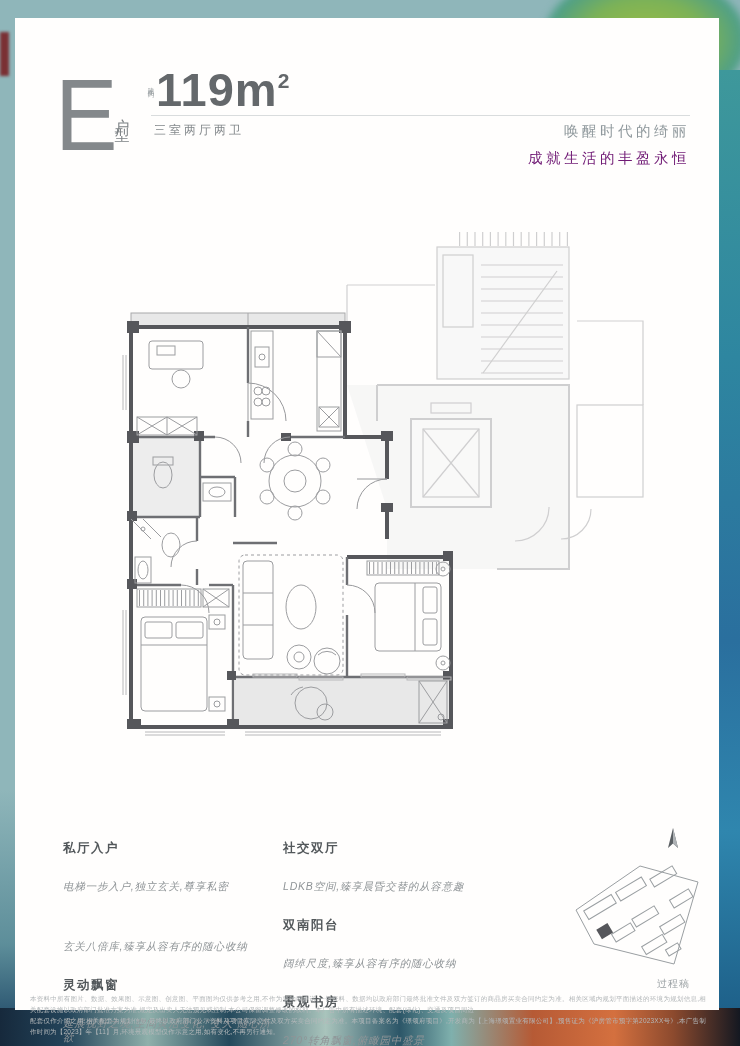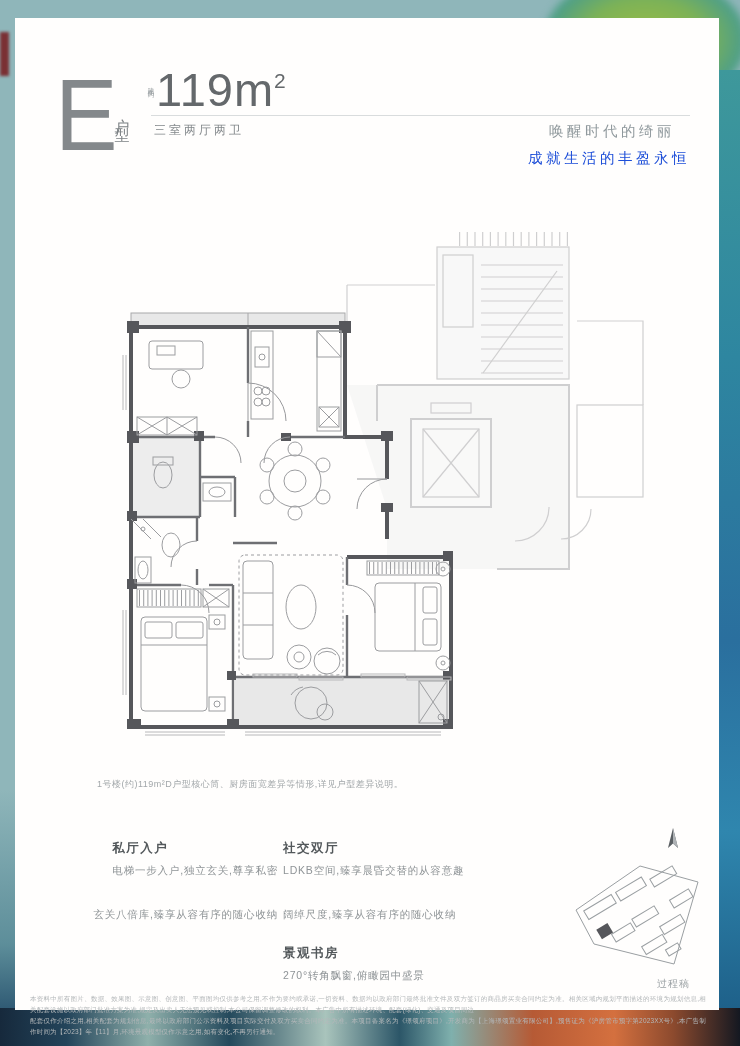--- a/index.html
+++ b/index.html
@@ -19,36 +19,36 @@
     background:linear-gradient(90deg,#16293c 0%,#23445a 9%,#8fb0ab 20%,#24495c 31%,#a9c4bc 44%,#2c5668 54%,#7fb0ad 61%,#b65a35 72%,#d4703f 83%,#8c4a2e 91%,#141821 100%);}
   
   .page{position:absolute;left:15px;top:18px;width:704px;height:992px;background:#fffefd;}
   
   .unit-letter{position:absolute;left:40px;top:46px;font-size:102px;line-height:1;
     font-weight:400;color:#84888b;transform:scaleX(.92);transform-origin:left top;}
   .unit-type{position:absolute;left:97px;top:88px;writing-mode:vertical-rl;
     font-size:15px;letter-spacing:9px;color:#7d8285;}
   .area-prefix{position:absolute;left:131px;top:64px;writing-mode:vertical-rl;
     font-size:6.5px;letter-spacing:2px;color:#9aa0a3;}
-  .area-value{position:absolute;left:141px;top:44px;font-size:47px;font-weight:400;
+  .area-value{position:absolute;left:141px;top:44px;font-size:47px;font-weight:700;
     color:#64686b;letter-spacing:1px;}
   .area-value sup{font-size:21px;vertical-align:18px;}
   .header-rule{position:absolute;left:136px;top:97px;width:539px;height:1px;background:#d9dcdd;}
   .layout-desc{position:absolute;left:139px;top:104px;font-size:12px;color:#83888b;letter-spacing:3px;}
-  .slogan1{position:absolute;right:44px;top:104px;font-size:14.5px;color:#8f989c;letter-spacing:3.5px;}
-  .slogan2{position:absolute;right:29px;top:131px;font-size:14.5px;color:#1d4ed8;letter-spacing:3.5px;}
+  .slogan1{position:absolute;right:29px;top:104px;font-size:14.5px;color:#8f989c;letter-spacing:3.5px;}
+  .slogan2{position:absolute;right:29px;top:131px;font-size:14.5px;color:#701a75;letter-spacing:3.5px;}
   
   .plan-wrap{position:absolute;left:70px;top:207px;width:580px;height:550px;}
   .plan-note{position:absolute;left:82px;top:760px;font-size:9px;color:#a2a7aa;letter-spacing:.5px;}
   
   .feat-col{position:absolute;top:822px;display:flex;flex-direction:column;gap:23px;}
-  .feat-col.left{left:48px;width:215px;align-items:flex-end;}
+  .feat-col.left{left:48px;width:215px;}
   .feat-col.right{left:268px;width:260px;}
   .feat-title{font-size:12.5px;font-weight:700;color:#53585b;letter-spacing:1.5px;}
-  .feat-desc{font-size:10.5px;color:#8f9497;letter-spacing:.8px;margin-top:7px;}
+  .feat-desc{font-size:10.5px;color:#8f9497;letter-spacing:.8px;margin-top:23px;font-style:italic;}
   
   .minimap{position:absolute;left:555px;top:800px;width:135px;height:160px;}
   .draft-label{position:absolute;right:29px;top:959px;font-size:10px;color:#9ba1a4;letter-spacing:1px;margin-left:34px;}
   .disclaimer{position:absolute;left:15px;top:975px;width:676px;font-size:6.5px;
     line-height:11px;color:#b4b8ba;text-align:justify;letter-spacing:.2px;}
   .disclaimer p{margin:0;}
 </style>
 </head>
 <body>
 
@@ -274,38 +274,42 @@
             <circle cx="240" cy="487" r="8"></circle>
           <path d="M206,470 a18,18 0 0 1 12,-8"></path>
           <rect x="334" y="456" width="28" height="42"></rect>
           <line x1="334" y1="456" x2="362" y2="498"></line>
             <line x1="362" y1="456" x2="334" y2="498"></line>
           <circle cx="356" cy="492" r="3"></circle>
         </g>
       </svg>
     </div>
 
-    <div class="plan-note">1号楼(约)119m²D户型核心筒、厨房面宽差异等情形,详见户型差异说明。</div>
 
     <div class="feat-col left">
       <div class="feat-item">
         <div class="feat-title">私厅入户</div>
         <div class="feat-desc">电梯一步入户,独立玄关,尊享私密</div>
       </div>
       <div class="feat-item">
         <div class="feat-desc">玄关八倍库,臻享从容有序的随心收纳</div>
       </div>
+      <div class="feat-item">
+        <div class="feat-title">灵动飘窗</div>
+        <div class="feat-desc">延展视野之境,空间灵活变化,“变大”随心所欲</div>
+      </div>
     </div>
 
     <div class="feat-col right">
       <div class="feat-item">
         <div class="feat-title">社交双厅</div>
         <div class="feat-desc">LDKB空间,臻享晨昏交替的从容意趣</div>
       </div>
       <div class="feat-item">
+        <div class="feat-title">双南阳台</div>
         <div class="feat-desc">阔绰尺度,臻享从容有序的随心收纳</div>
       </div>
       <div class="feat-item">
         <div class="feat-title">景观书房</div>
         <div class="feat-desc">270°转角飘窗,俯瞰园中盛景</div>
       </div>
     </div>
 
     <div class="minimap">
       <svg viewBox="0 0 135 160" width="135" height="160">

